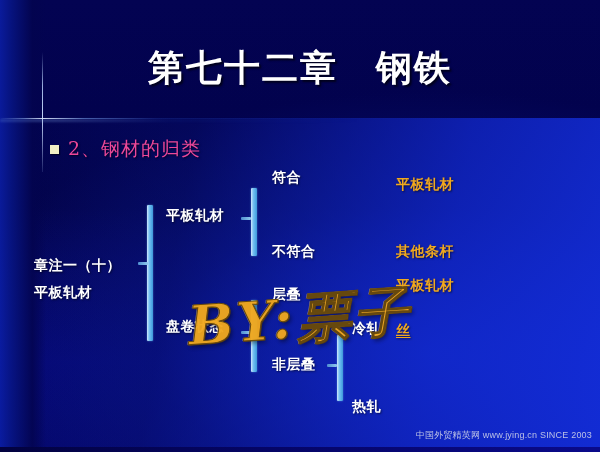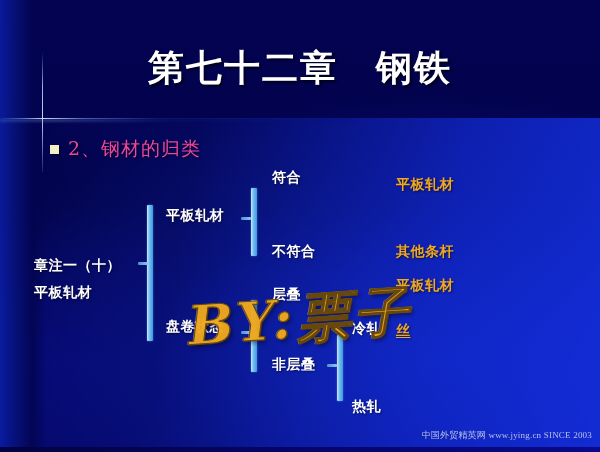--- a/index.html
+++ b/index.html
@@ -196,21 +196,21 @@
     -webkit-background-clip: text;
     background-clip: text;
   }
 
   
   .footer {
     position: absolute;
     right: 8px;
     bottom: 10px;
     color: #c8cde8;
-    font-family: Liberation Serif, serif;
+    font-family: Liberation Sans, sans-serif;
     font-size: 9px;
     letter-spacing: 0.2px;
     white-space: pre;
     opacity: .92;
   }
   .footer-bar {
     position: absolute;
     left: 0; right: 0; bottom: 0;
     height: 5px;
     background: linear-gradient(90deg, #02023f 0%, #050566 45%, #0a0a8a 100%);

